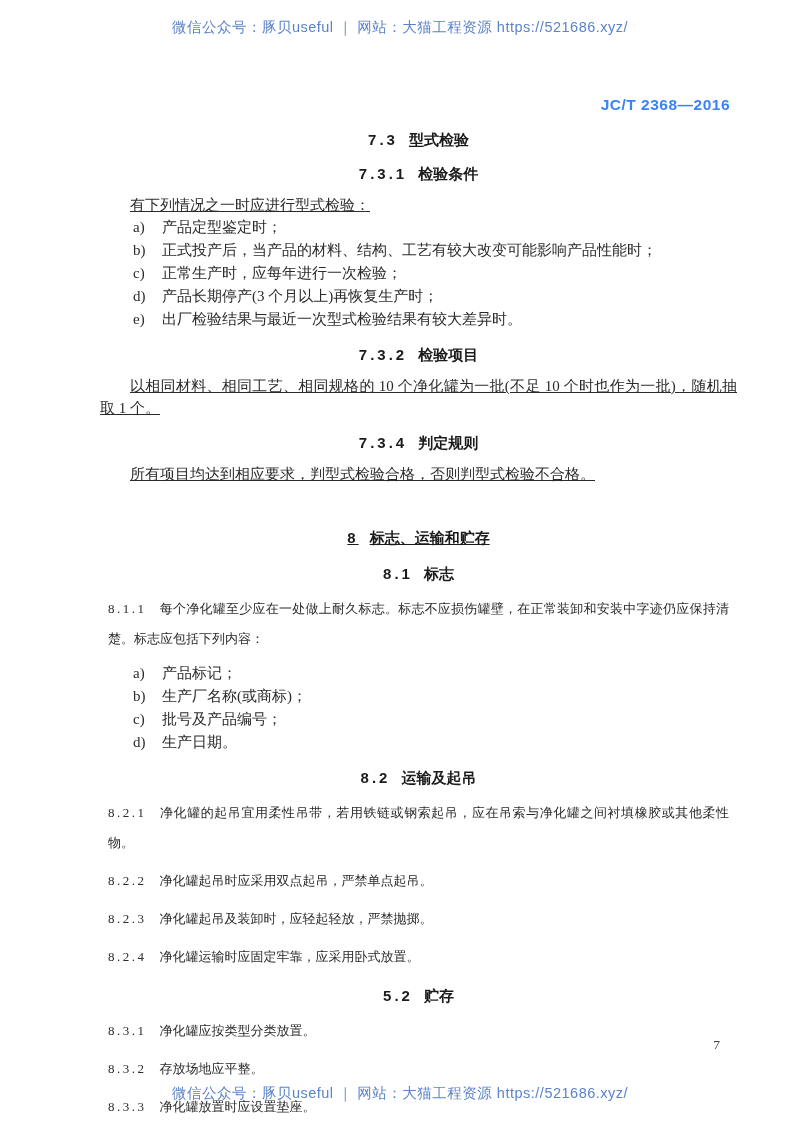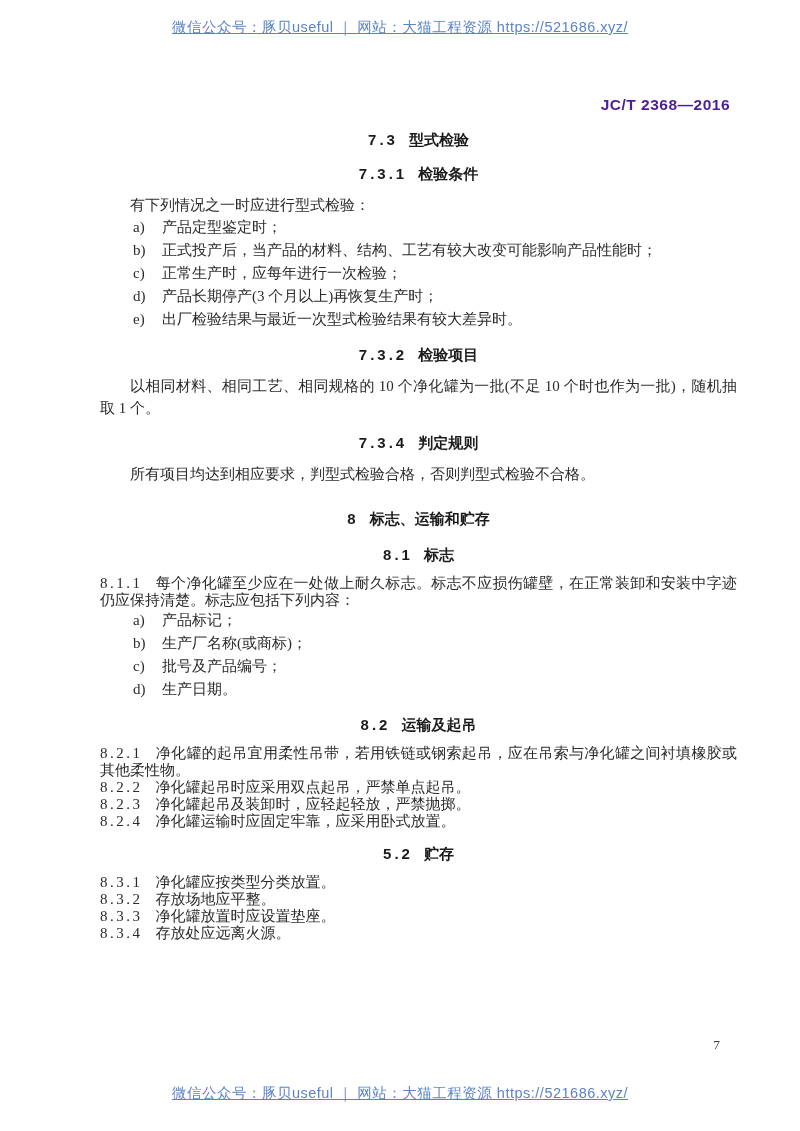--- a/index.html
+++ b/index.html
@@ -18,33 +18,32 @@
   .watermark {
     position: absolute;
     left: 0;
     width: 800px;
     text-align: center;
     font-family: "Liberation Sans", sans-serif;
     font-size: 14.5px;
     letter-spacing: 0.5px;
     color: #5b83c9;
     white-space: nowrap;
-    text-decoration: underline;
   }
   .watermark.top { top: 18px; }
   .watermark.bottom { top: 1084px; }
 
   .doc-code {
     position: absolute;
     top: 96px;
     right: 70px;
     font-family: "Liberation Sans", sans-serif;
     font-weight: bold;
     font-size: 15.5px;
-    color: #4c1d95;
+    color: #3b82f6;
     letter-spacing: 0.5px;
   }
 
   .page-number {
     position: absolute;
     top: 1037px;
     right: 80px;
     font-size: 13.5px;
     color: #3c3c3c;
   }
@@ -60,40 +59,42 @@
   .heading, .chapter {
     font-family: "Liberation Sans", sans-serif;
     font-weight: bold;
     font-size: 15px;
     color: #1b1b1b;
     line-height: 20px;
     margin: 14px 0 10px 0;
     text-align: center;
   }
   .chapter {
-    margin: 24px 0 16px 0;
+    margin: 43px 0 16px 0;
+    text-decoration: underline;
   }
   .heading .num, .chapter .num {
     letter-spacing: 3px;
     margin-right: 11px;
   }
 
   .paragraph {
     font-size: 15px;
     line-height: 22px;
     text-indent: 2em;
     text-align: justify;
     margin: 8px 0 0 0;
+    text-decoration: underline;
   }
 
   .clause {
-    font-size: 15px;
-    line-height: 17px;
+    font-size: 13px;
+    line-height: 30px;
     text-align: justify;
-    margin: 0;
+    margin: 8px;
   }
   .clause.first-of-group { margin-top: 8px; }
   .clause .clause-num {
     letter-spacing: 2.5px;
     margin-right: 13px;
     white-space: nowrap;
   }
 
   .list-item {
     font-size: 15px;

